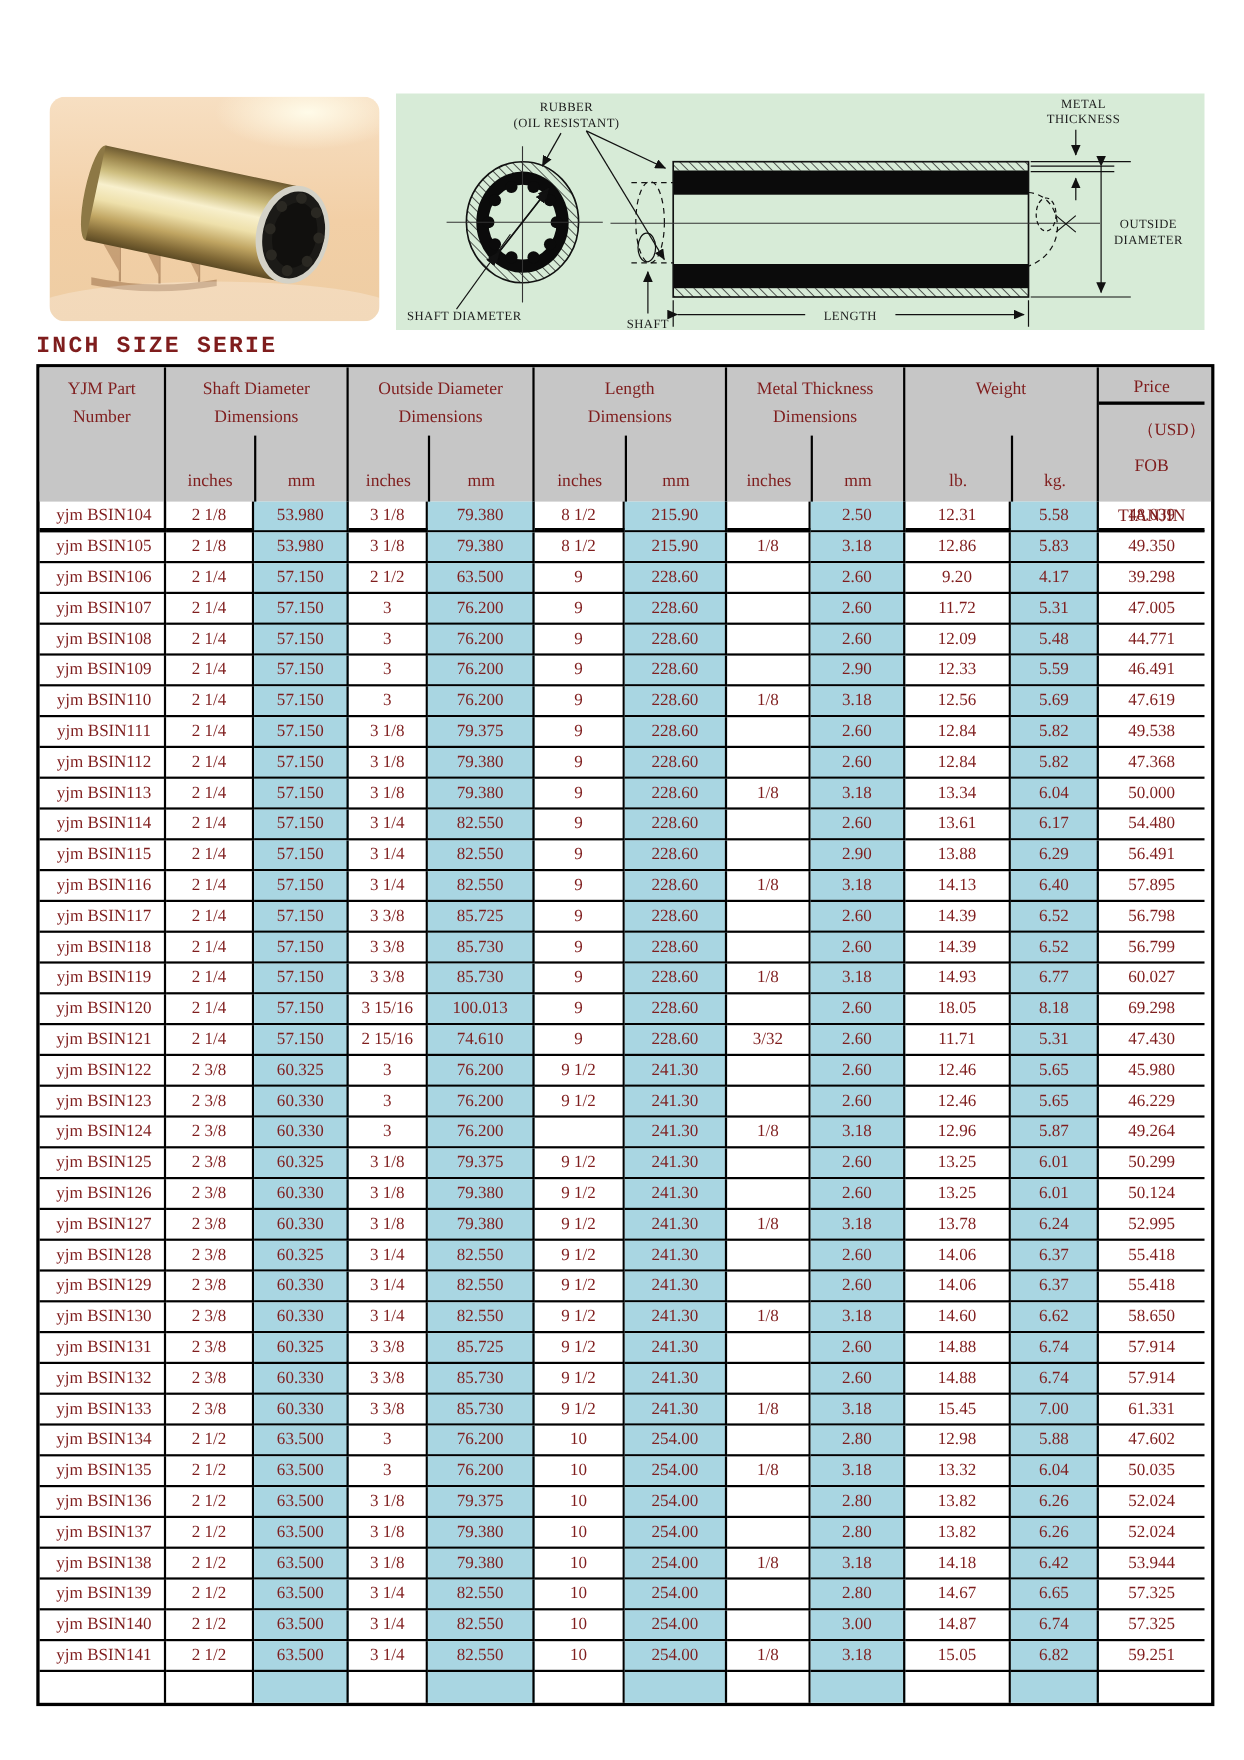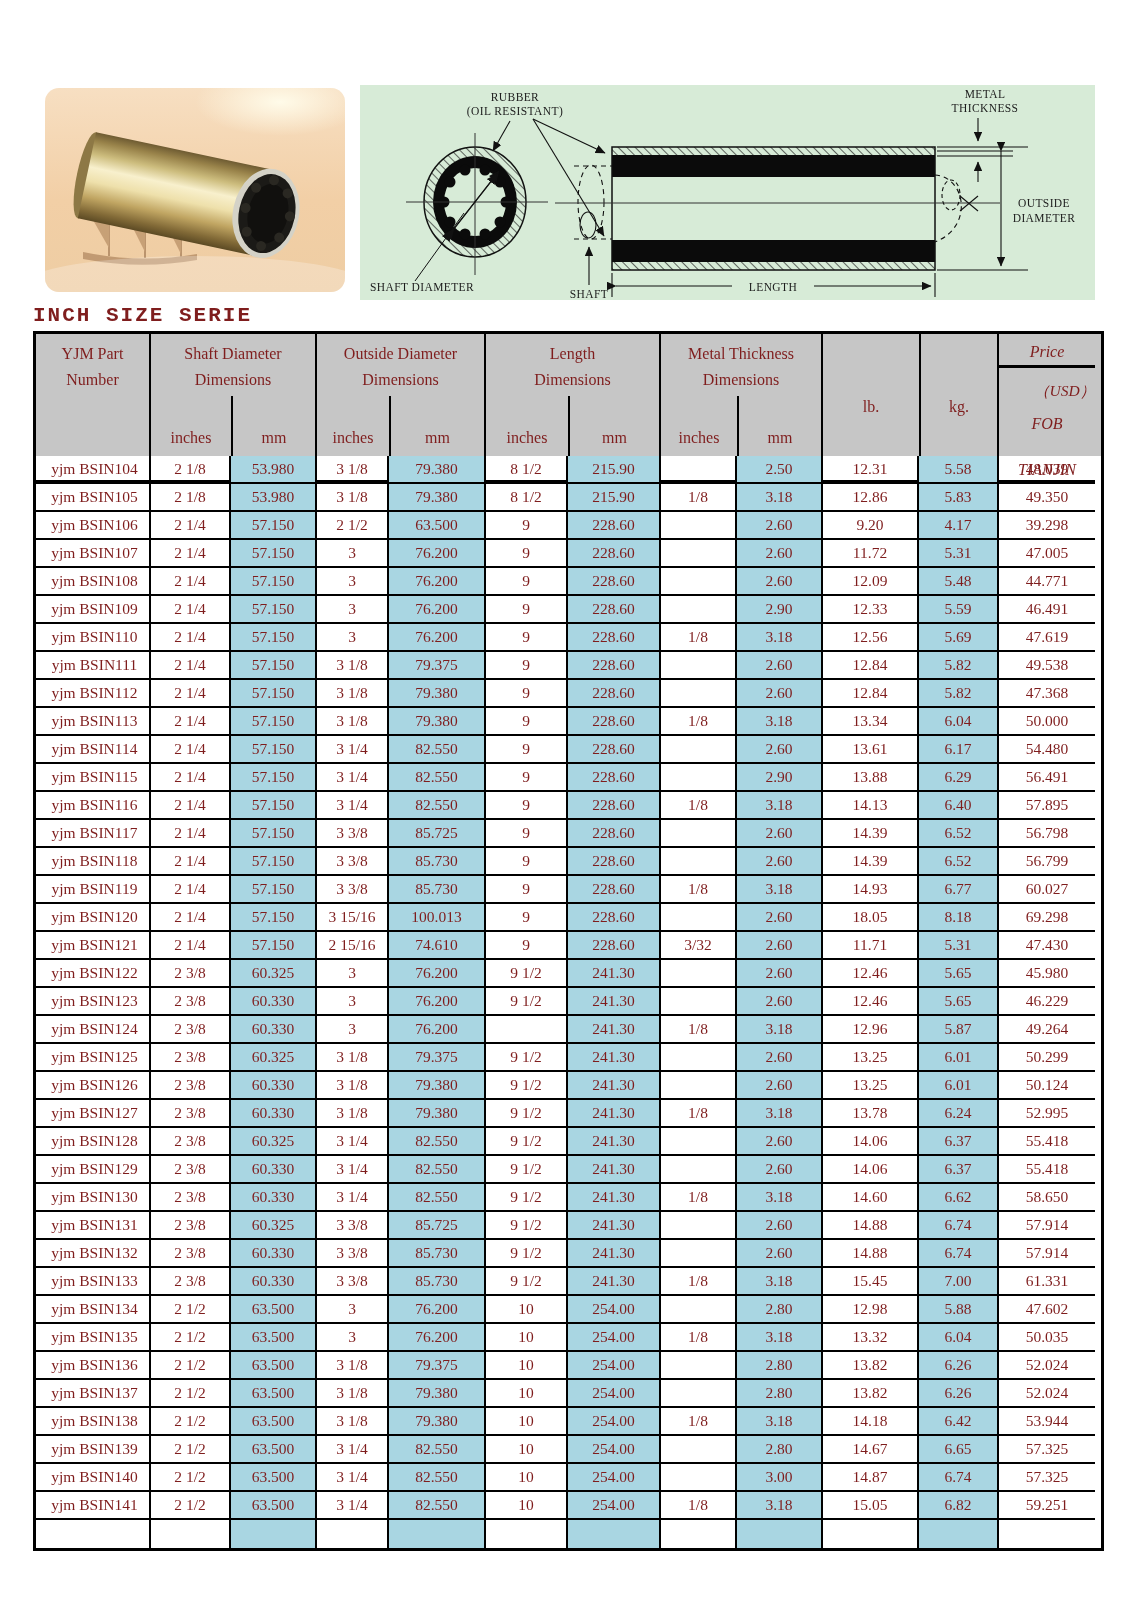--- a/index.html
+++ b/index.html
@@ -29,21 +29,21 @@
   .gtitle{padding-top:7px;line-height:26px;height:62px;}
   .subrow{flex:1;display:grid;}
   .sub-shaft{grid-template-columns:80px 1fr}
   .sub-out{grid-template-columns:72px 1fr}
   .sub-len{grid-template-columns:82px 1fr}
   .sub-met{grid-template-columns:76px 1fr}
   .sub-wt{grid-template-columns:96px 1fr}
   .subcell{display:flex;align-items:center;justify-content:center;font-size:16px;}
   .subcell + .subcell{border-left:2px solid #000;}
   .th-part .gtitle{height:auto;}
-  .th-price{padding:0;font-style:italic;}
+  .th-price{padding:0;}
   .price-top{line-height:26px;padding-top:5px;border-bottom:3px solid #000;}
   .price-usd{margin-top:12px;line-height:22px;font-size:15.5px;margin-left:35px;}
   .price-fob{margin-top:11px;line-height:21px;}
   .price-tj{line-height:21px;margin-top:25px;}
 
   .tbody{display:block;}
   .trow{display:grid;grid-template-columns:115px 80px 86px 72px 97px 82px 93px 76px 86px 96px 80px 96px;height:28px;}
   .cell{border-right:2px solid #000;border-bottom:2px solid #000;font-size:15.5px;line-height:26px;
         text-align:center;overflow:hidden;white-space:nowrap;}
   .cell:last-child{border-right:none;}
@@ -261,20 +261,23 @@
         <div class="gtitle">
           <div>Metal Thickness</div>
           <div>Dimensions</div>
         </div>
         <div class="subrow sub-met">
           <div class="subcell">inches</div>
           <div class="subcell">mm</div>
         </div>
       </div>
       <div class="th">
+        <div class="gtitle">
+          <div>Weight</div>
+        </div>
         <div class="subrow sub-wt">
           <div class="subcell">lb.</div>
           <div class="subcell">kg.</div>
         </div>
       </div>
       <div class="th th-price">
         <div class="price-top">Price</div>
         <div class="price-usd">（USD）</div>
         <div class="price-fob">FOB</div>
         <div class="price-tj">TIANJIN</div>

